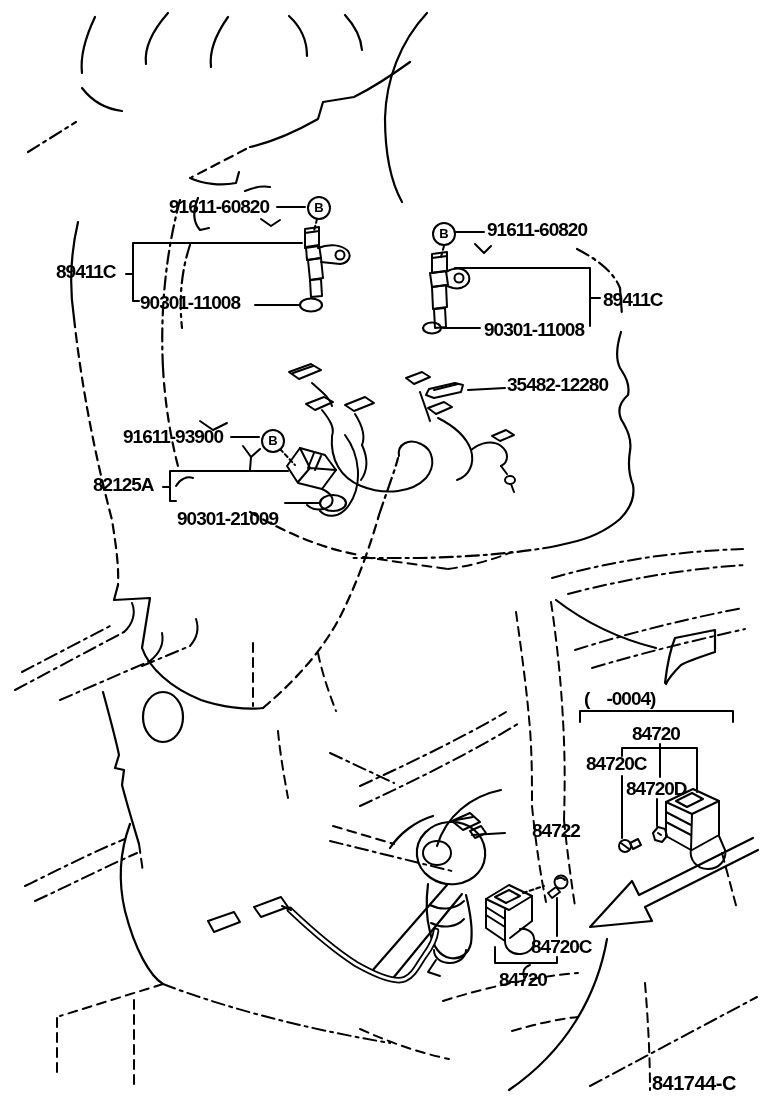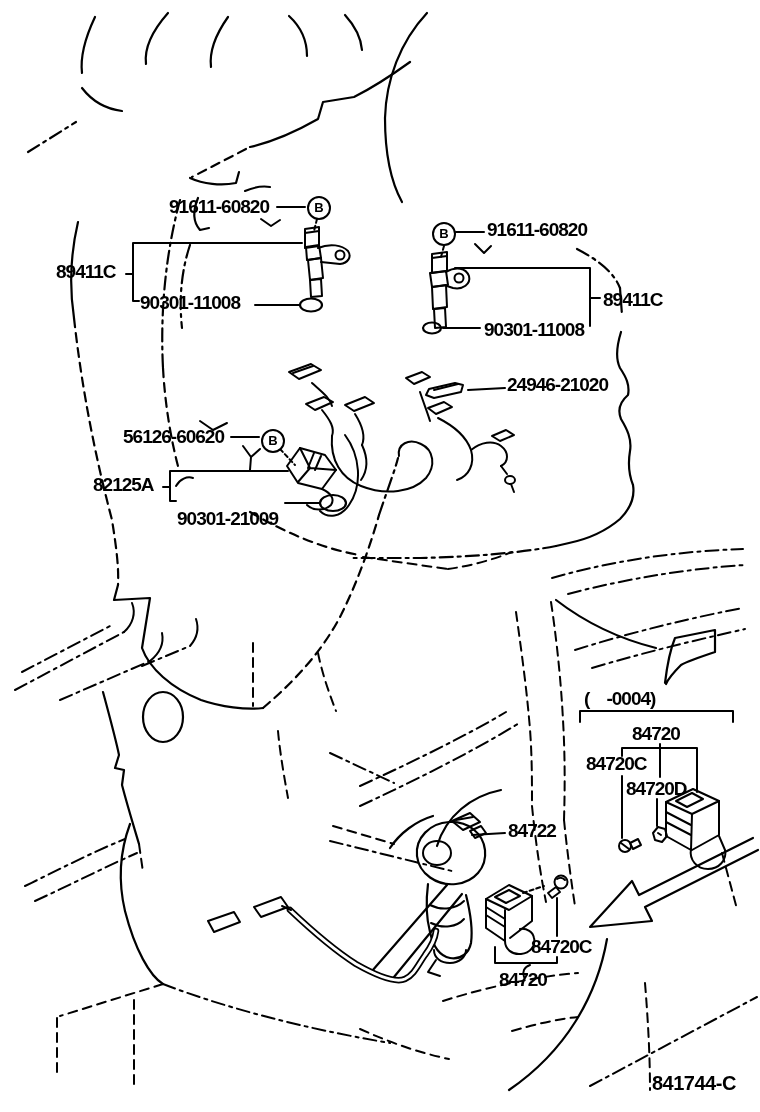--- a/index.html
+++ b/index.html
@@ -244,29 +244,29 @@
     <path class="s th" d="M530,965 C524,967 522,972 524,977"></path>
   </g>
 </svg>
 
 <div class="lbl" style="left:169px;top:196px">91611-60820</div>
 <div class="lbl" style="left:487px;top:219px">91611-60820</div>
 <div class="lbl" style="left:56px;top:261px">89411C</div>
 <div class="lbl" style="left:603px;top:289px">89411C</div>
 <div class="lbl" style="left:140px;top:292px">90301-11008</div>
 <div class="lbl" style="left:484px;top:319px">90301-11008</div>
-<div class="lbl" style="left:507px;top:374px">24946-21020</div>
-<div class="lbl" style="left:123px;top:426px">56126-60620</div>
+<div class="lbl" style="left:507px;top:374px">35482-12280</div>
+<div class="lbl" style="left:123px;top:426px">91611-93900</div>
 <div class="lbl" style="left:93px;top:474px">82125A</div>
 <div class="lbl" style="left:177px;top:508px">90301-21009</div>
 <div class="lbl" style="left:584px;top:688px">(    -0004)</div>
 <div class="lbl" style="left:632px;top:723px">84720</div>
 <div class="lbl" style="left:586px;top:753px">84720C</div>
 <div class="lbl" style="left:626px;top:778px">84720D</div>
-<div class="lbl" style="left:508px;top:820px">84722</div>
+<div class="lbl" style="left:532px;top:820px">84722</div>
 <div class="lbl" style="left:531px;top:936px">84720C</div>
 <div class="lbl" style="left:499px;top:969px">84720</div>
 <div class="lbl lbl-lg" style="left:652px;top:1073px">841744-C</div>
 
 <div class="bmark" style="left:307px;top:196px">B</div>
 <div class="bmark" style="left:432px;top:222px">B</div>
 <div class="bmark" style="left:261px;top:429px">B</div>
 
 </div>
 

